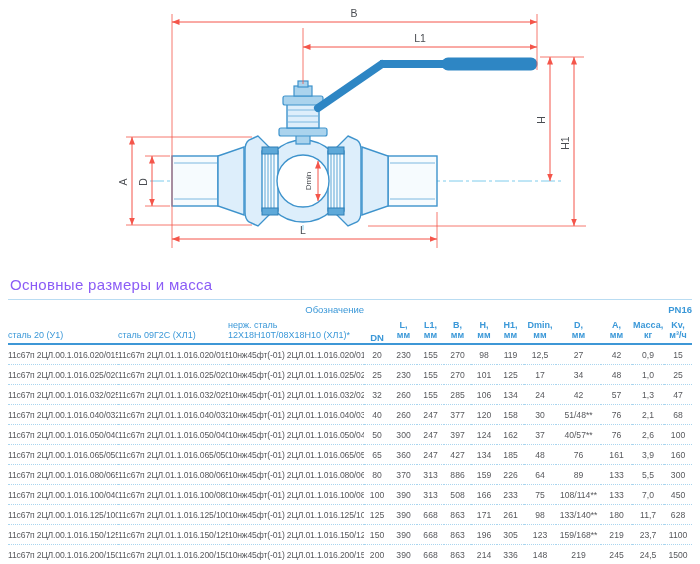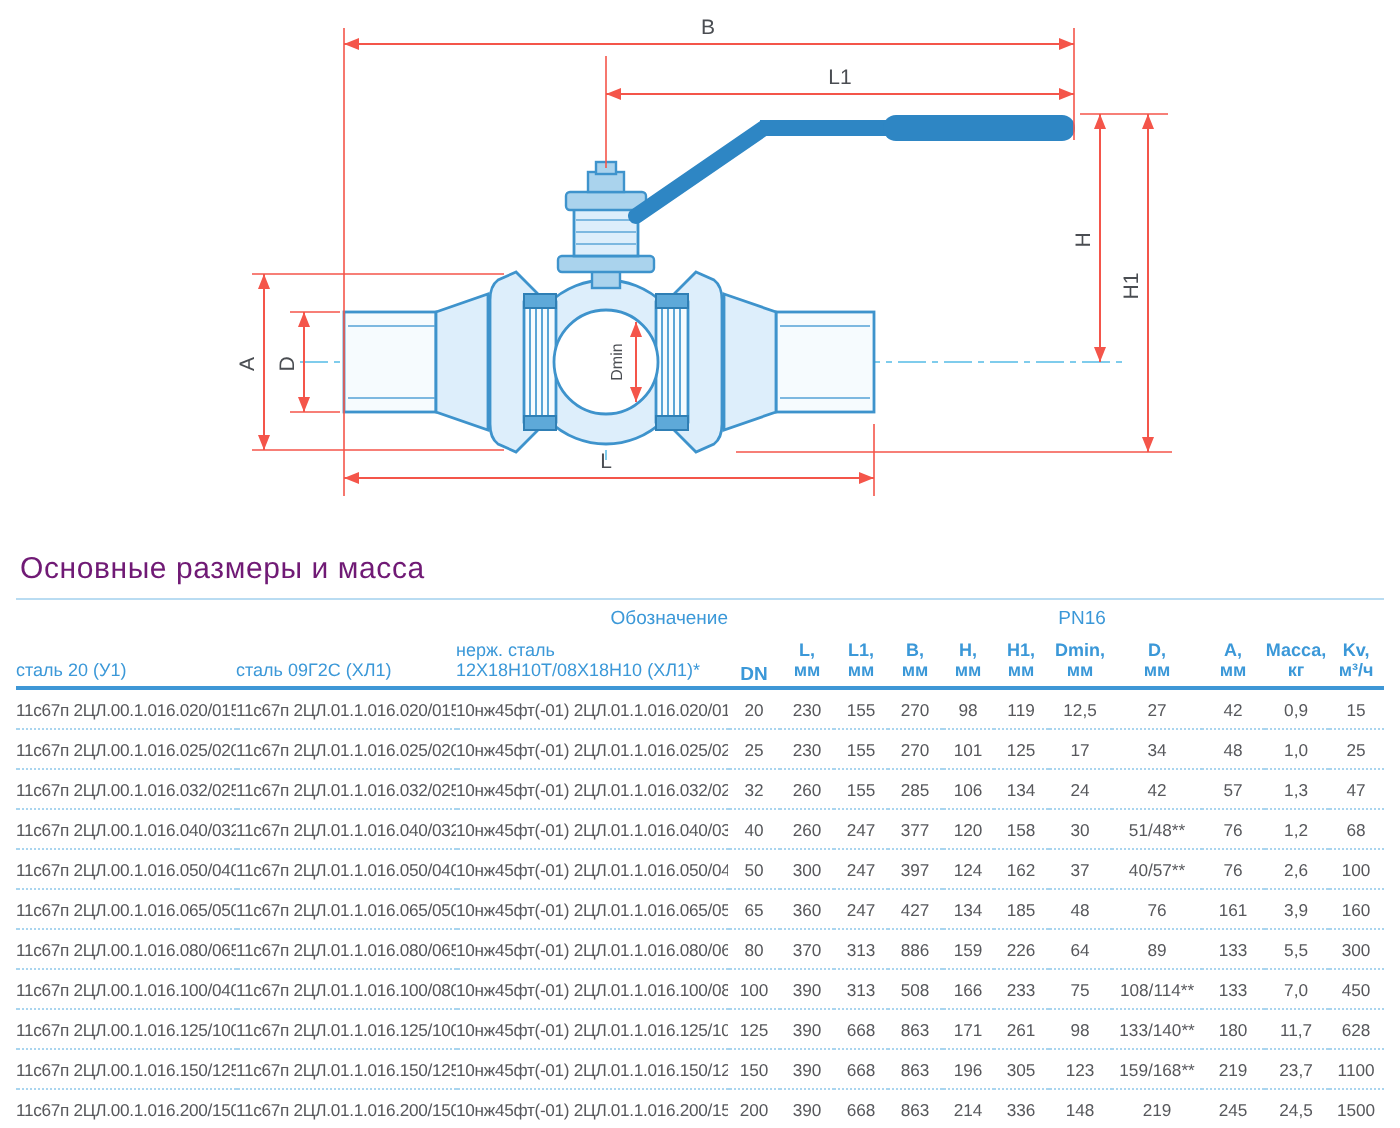--- a/index.html
+++ b/index.html
@@ -14,26 +14,26 @@
   .thin{stroke:#7db8e0;stroke-width:1;fill:none;}
   .hatch{stroke:#5aa5d6;stroke-width:1;fill:none;}
   .dim{stroke:#f4554a;stroke-width:1;fill:none;}
   .ext{stroke:#f4554a;stroke-width:0.8;fill:none;}
   .cl{stroke:#7fccec;stroke-width:1;fill:none;stroke-dasharray:14 3 3 3;}
   .handle{stroke:#2e86c4;fill:none;}
   .dlabel{font-family:"Liberation Sans",sans-serif;font-size:10.5px;fill:#4a4d52;}
   .dlabel.small{font-size:8px;}
   
   .table-section{padding:0 8px;}
-  .tbl-title{font-size:15px;font-weight:normal;color:#701a75;margin:8px 0 6px 2px;letter-spacing:.3px;}
+  .tbl-title{font-size:15px;font-weight:normal;color:#8b5cf6;margin:8px 0 6px 2px;letter-spacing:.3px;}
   table.tbl{border-collapse:collapse;table-layout:fixed;width:684px;border-top:1px solid #b9dcf2;}
   .tbl th{color:#3b98d8;font-weight:normal;font-size:9px;vertical-align:bottom;
           white-space:pre-line;padding:2px 0 3px 0;line-height:10px;}
   .tbl th.grp{text-align:right;font-size:9.5px;padding-top:5px;vertical-align:top;}
-  .tbl th.pn{text-align:center;font-weight:normal;}
+  .tbl th.pn{text-align:right;font-weight:bold;}
   .tbl th.dnh{font-weight:bold;font-size:9.5px;vertical-align:bottom;
               border-bottom:2px solid #3e97d6;padding-bottom:0;}
   .tbl tr.cols th{border-bottom:2px solid #3e97d6;}
   .tbl th.mat{text-align:left;}
   .tbl th.dimc{text-align:center;font-weight:bold;}
   .tbl td{color:#57585c;font-size:8.6px;text-align:center;height:17px;
           padding:1px 0;white-space:nowrap;overflow:hidden;vertical-align:middle;}
   .tbl td.des{text-align:left;letter-spacing:-0.15px;}
   .tbl tbody tr:not(:first-child) td{border-top:1px dotted #a9d5ef;}
 </style>
@@ -264,21 +264,21 @@
             <td class="des">10нж45фт(-01) 2ЦЛ.01.1.016.040/032</td>
             <td>40</td>
             <td>260</td>
             <td>247</td>
             <td>377</td>
             <td>120</td>
             <td>158</td>
             <td>30</td>
             <td>51/48**</td>
             <td>76</td>
-            <td>1,2</td>
+            <td>2,1</td>
             <td>68</td>
           </tr>
           <tr>
             <td class="des">11с67п 2ЦЛ.00.1.016.050/040</td>
             <td class="des">11с67п 2ЦЛ.01.1.016.050/040</td>
             <td class="des">10нж45фт(-01) 2ЦЛ.01.1.016.050/040</td>
             <td>50</td>
             <td>300</td>
             <td>247</td>
             <td>397</td>

